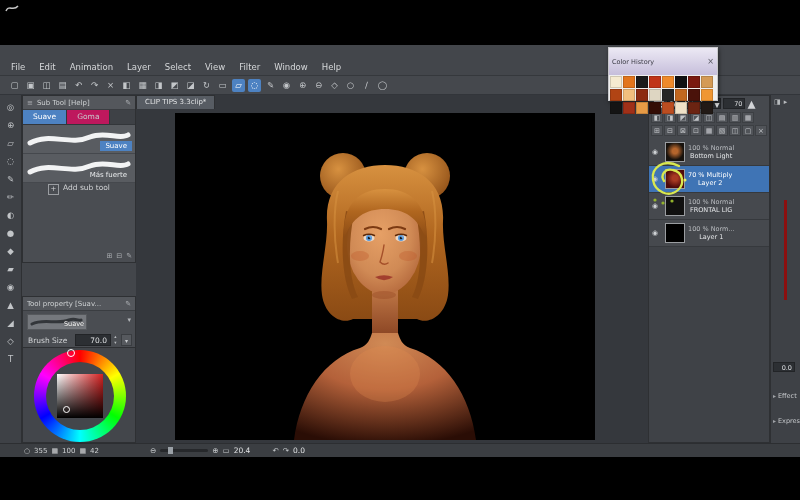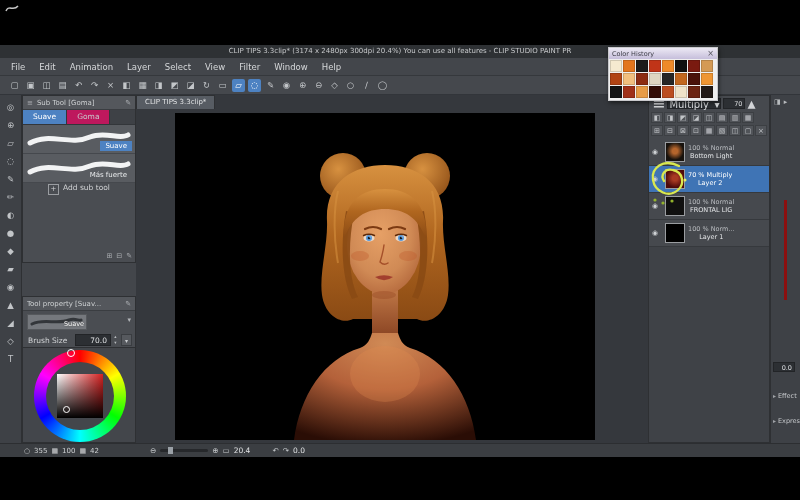--- a/index.html
+++ b/index.html
@@ -113,42 +113,39 @@
   .zoomg{position:absolute;left:150px;top:0;height:13px;display:flex;align-items:center;gap:4px;font-size:7.5px;color:#c8cbce;}
   .slider{width:48px;height:3px;background:#26282b;border-radius:2px;position:relative;}
   .knob{position:absolute;left:8px;top:-2px;width:5px;height:7px;background:#9aa0a6;}
   .sb-val{color:#e0e2e4;}
   .sb-gap{width:14px;}
 
   
   .popup{position:absolute;left:608px;top:47px;width:108px;height:52px;background:#efefef;border:1px solid #c9c9cc;
          box-shadow:1px 2px 4px rgba(0,0,0,.5);z-index:20;}
   .popup-hdr{height:11px;background:linear-gradient(#ece9f4,#c6bedb);display:flex;align-items:center;
-             padding:0 3px;font-size:6.5px;color:#3c3c46;}
+             padding:8px 3px;font-size:6.5px;color:#3c3c46;}
   .popup-close{margin-left:auto;font-size:8px;line-height:9px;color:#55555f;}
   .swatches{display:grid;grid-template-columns:repeat(8,12px);grid-auto-rows:12px;gap:1px;padding:1px 1px;}
   .swatch{width:12px;height:12px;box-shadow:inset 0 0 0 1px rgba(0,0,0,.15);}
 
   .scribble{position:absolute;left:645px;top:156px;z-index:30;}
   .artifact{position:absolute;left:4px;top:2px;z-index:5;}
 </style>
 </head>
 <body>
 
 <div class="screen">
 
   <svg class="artifact" width="16" height="12" viewBox="0 0 16 12">
     <path d="M2,9 C5,2 9,10 14,4" stroke="#e8e8e8" stroke-width="1.5" fill="none" opacity="0.85"></path>
   </svg>
 
   <div class="app">
 
-    <div class="titlebar">
-      <span>CLIP TIPS 3.3clip* (3174 x 2480px 300dpi 20.4%)  You can use all features - CLIP STUDIO PAINT PR</span>
-    </div>
 
     <div class="menubar">
 
     <span class="menu-item">File</span>
         <span class="menu-item">Edit</span>
         <span class="menu-item">Animation</span>
         <span class="menu-item">Layer</span>
         <span class="menu-item">Select</span>
         <span class="menu-item">View</span>
         <span class="menu-item">Filter</span>
@@ -199,21 +196,21 @@
         <span class="strip-icon">◉</span>
         <span class="strip-icon">▲</span>
         <span class="strip-icon">◢</span>
         <span class="strip-icon">◇</span>
         <span class="strip-icon">T</span>
       </div>
 
     <div class="panel subtool">
       <div class="panel-header">
         <span class="hdr-icon">≡</span>
-        <span>Sub Tool [Goma]</span>
+        <span>Sub Tool [Help]</span>
         <span class="spacer"></span>
         <span class="hdr-icon">✎</span>
       </div>
       <div class="st-tabs">
 
       <span class="st-tab selected">Suave</span>
           <span class="st-tab">Goma</span>
         </div>
       <div>
 

